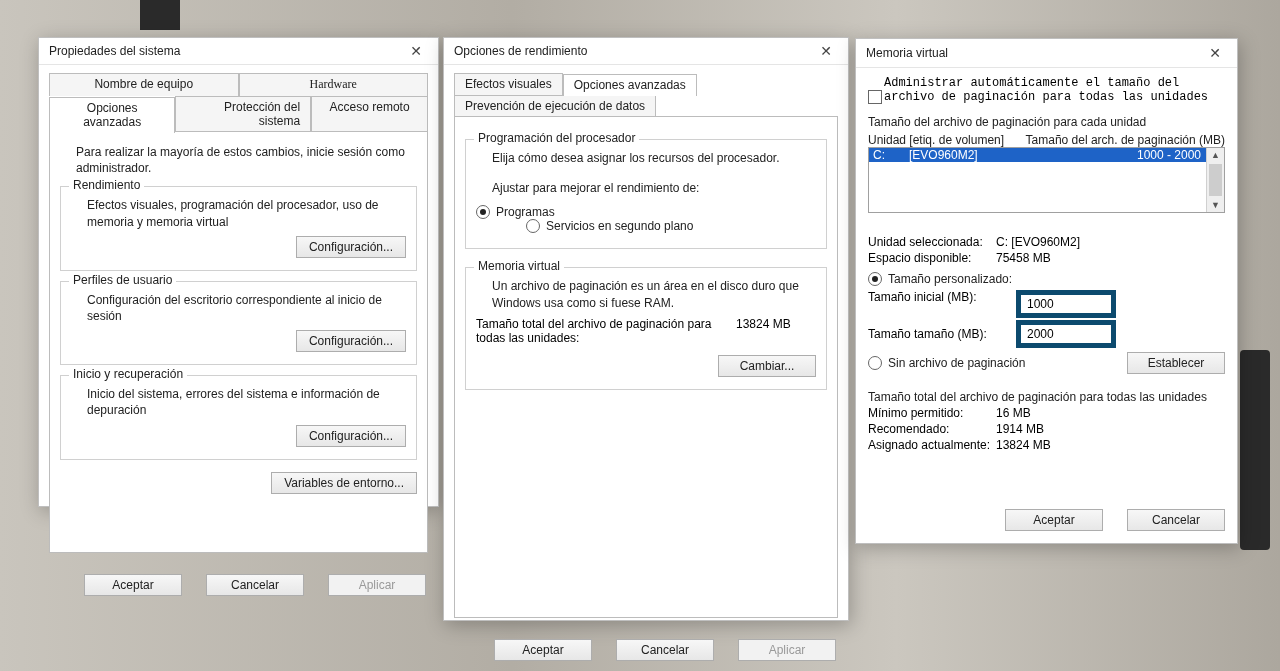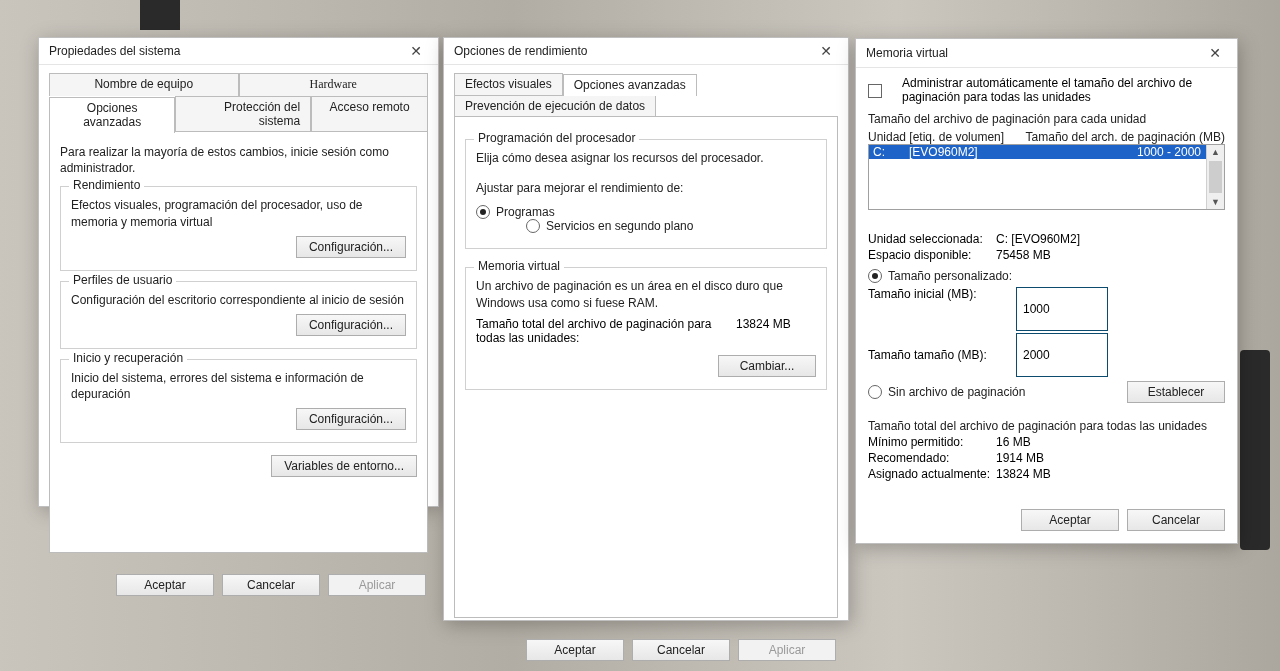--- a/index.html
+++ b/index.html
@@ -77,52 +77,52 @@
   .fieldset {
     border:1px solid #d0d0d0;
     margin: 10px 0 0 0;
     padding: 10px 10px 12px 10px;
     position:relative;
   }
   .fieldset .legend {
     position:absolute; top:-9px; left:8px;
     background:#fff; padding:0 4px; color:#222; font-size:12px;text-align:right;
   }
-  .desc { color:#222; margin:0 0 6px 0; line-height:1.35; }
+  .desc { color:#222; margin:0 0 6px 16px; line-height:1.35; }
   .btn {
     display:inline-block;
     border:1px solid #adadad;
     background:linear-gradient(#f7f7f7,#e7e7e7);
     padding: 3px 12px;
     font-size:12px;
     color:#222;
     cursor:pointer;
     min-width:72px;
     text-align:center;
   }
   .btn.disabled { color:#9a9a9a; background:#f2f2f2; cursor:default;}
   .right { text-align:right; }
   .dlg-buttons {
-    display:flex; justify-content:flex-end; gap:8px;
+    display:flex; justify-content:flex-end; gap:24px;
     padding: 10px 12px 12px 0;
   }
   .radio {
     display:inline-flex; align-items:center; gap:6px;
     font-size:12px; color:#222; cursor:pointer;
     margin-right: 28px;
   }
   .radio .dot {
     width:12px; height:12px; border:1px solid #666; border-radius:50%;
     display:inline-flex; align-items:center; justify-content:center; background:#fff;
   }
   .radio.checked .dot::after{
     content:""; width:6px; height:6px; background:#222; border-radius:50%;
   }
   .checkbox {
-    display:inline-flex; align-items:center; gap:20px; cursor:pointer;
+    display:inline-flex; align-items:flex-end; gap:2px; cursor:pointer;font-family:Liberation Mono, monospace;
   }
   .checkbox .box {
     width:12px; height:12px; border:1px solid #666; background:#fff; margin-top:2px; flex:none;
   }
   .value-row { display:flex; margin:2px 0; }
   .value-row .lbl { flex: 0 0 128px; }
   .listbox {
     border:1px solid #a0a0a0;
     height:64px;
     position:relative;
@@ -137,21 +137,21 @@
   .listbox .col2 { flex:1; }
   .listbox .col3 { width:110px; text-align:center;}
   .scrollbar-v {
     position:absolute; right:0; top:0; bottom:0; width:17px;
     background:#efefef; border-left:1px solid #d0d0d0;
     display:flex; flex-direction:column; justify-content:space-between; align-items:center;
   }
   .scrollbar-v .arrow{ font-size:9px; color:#555; padding:2px 0; cursor:pointer;}
   .scrollbar-v .thumb{ width:13px; flex:1; background:#cdcdcd; margin:2px;}
   .text-input{
-    border:1px solid #0c4a6e; padding:14px 6px; font-size:12px; width:78px; background:#fff;
+    border:5px solid #0c4a6e; padding:2px 6px; font-size:12px; width:78px; background:#fff;
   }
   .perf-fieldset { min-height: 430px; }
   .vm-body { padding: 8px 12px 0 12px; }
   .hdr-row { display:flex; font-size:12px; color:#222; margin-top:4px;}
   .hdr-row .h1{ flex:0 0 144px;}
   .hdr-row .h2{ flex:1;}
   .section-title{ font-size:12px; color:#222; margin:8px 0 2px 0;}
 </style>
 </head>
 <body>

